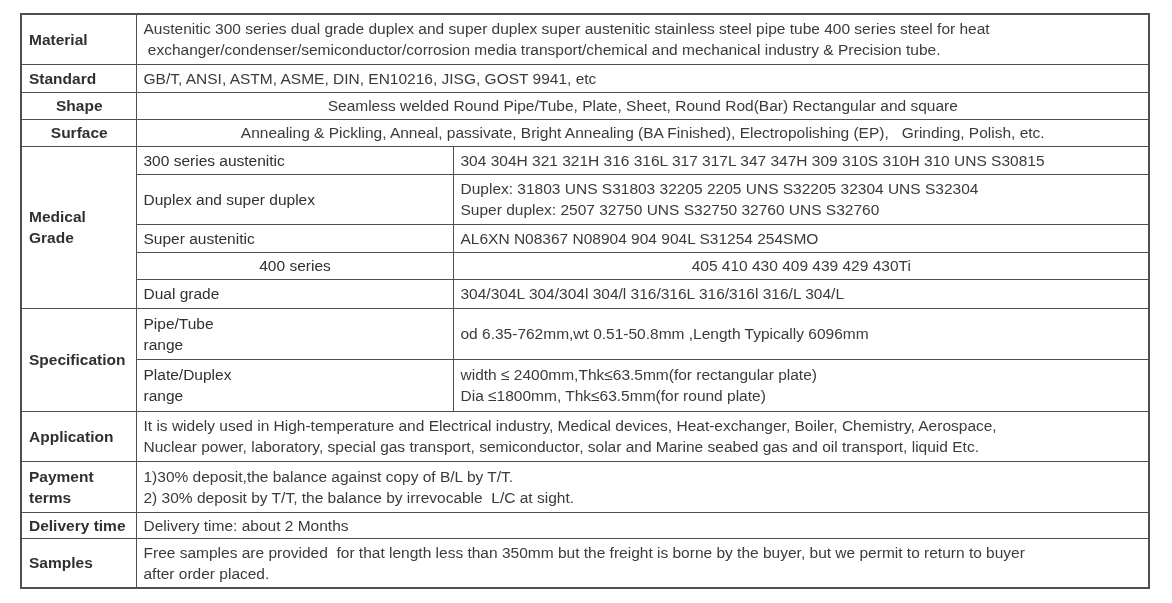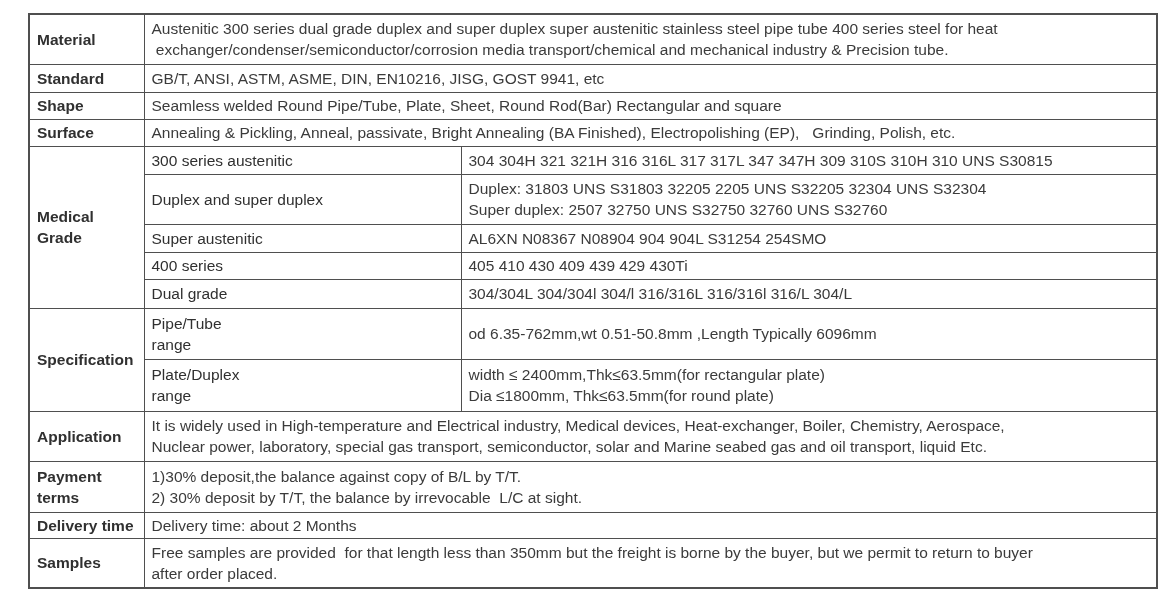--- a/index.html
+++ b/index.html
@@ -6,21 +6,21 @@
     margin: 0;
     padding: 0;
     background: #ffffff;
     width: 1172px;
     height: 603px;
     font-family: "Liberation Sans", "DejaVu Sans", sans-serif;
     color: var(--text-color, #3b3b3b);
   }
   .table-wrap {
     position: absolute;
-    left: 28px;
+    left: 20px;
     top: 13px;
   }
   table.spec {
     border-collapse: collapse;
     table-layout: fixed;
     width: 1128px;
     border: 2px solid var(--border-color, #4f4f4f);
   }
   table.spec td {
     border: 1.5px solid var(--border-color, #4f4f4f);
@@ -38,21 +38,21 @@
   td.sublbl {
     font-weight: normal;
     padding-left: 7px;
     color: #303030;
   }
   .line { white-space: pre-wrap; }
   tr.h50 { height: 50px; }
   tr.h51 { height: 51px; }
   tr.h52 { height: 52px; }
   tr.h28 { height: 28px; }
-  tr.h27 { height: 27px; }
+  tr.h27 { height: 27px; text-align: center; }
   tr.h29 { height: 29px; }
   tr.h24 { height: 24px; margin-left: 37px; }
 </style>
 </head>
 <body style="background: rgb(255, 255, 255);">
 
 <div class="table-wrap">
   <table class="spec">
     <colgroup>
       <col style="width:115px">

